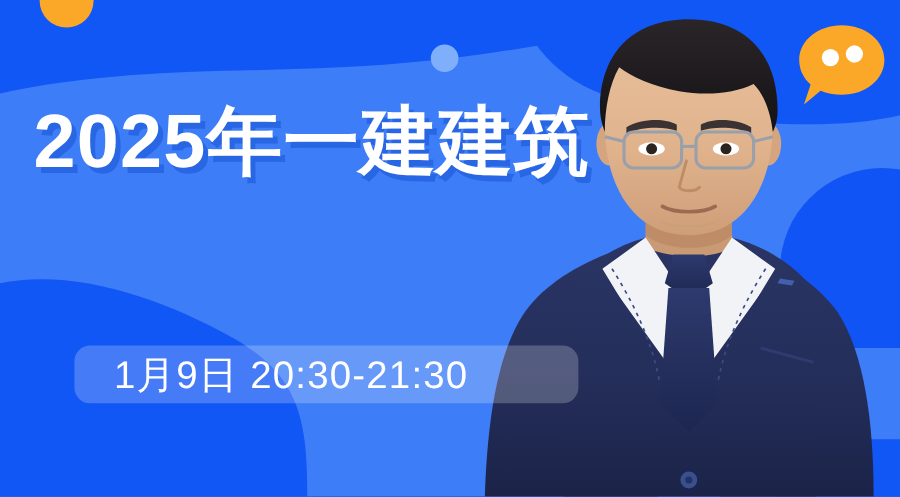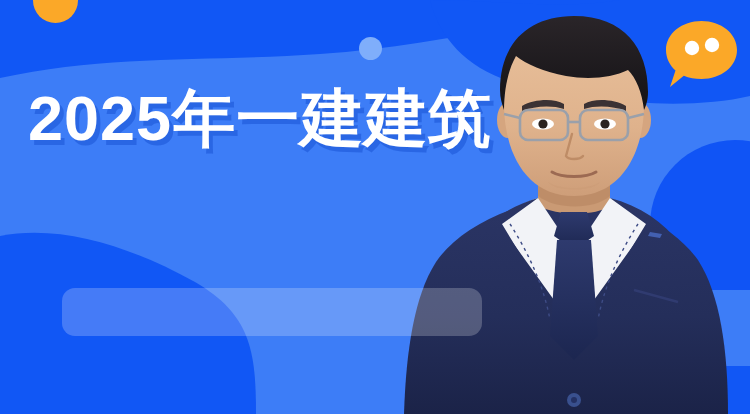--- a/index.html
+++ b/index.html
@@ -231,14 +231,15 @@
         <path fill="#C99872" opacity="0.35" d="M150,182 C162,190 190,190 202,182 C196,192 156,192 150,182 Z"></path>
       </g>
     </svg>
   </div>
 
   <div class="headline">
     <div class="title-line1">2025年一建建筑</div>
   </div>
 
   <div class="date-banner"></div>
+  <div class="date-text">1月9日 20:30-21:30</div>
 
 </div>
 
 </body></html>

